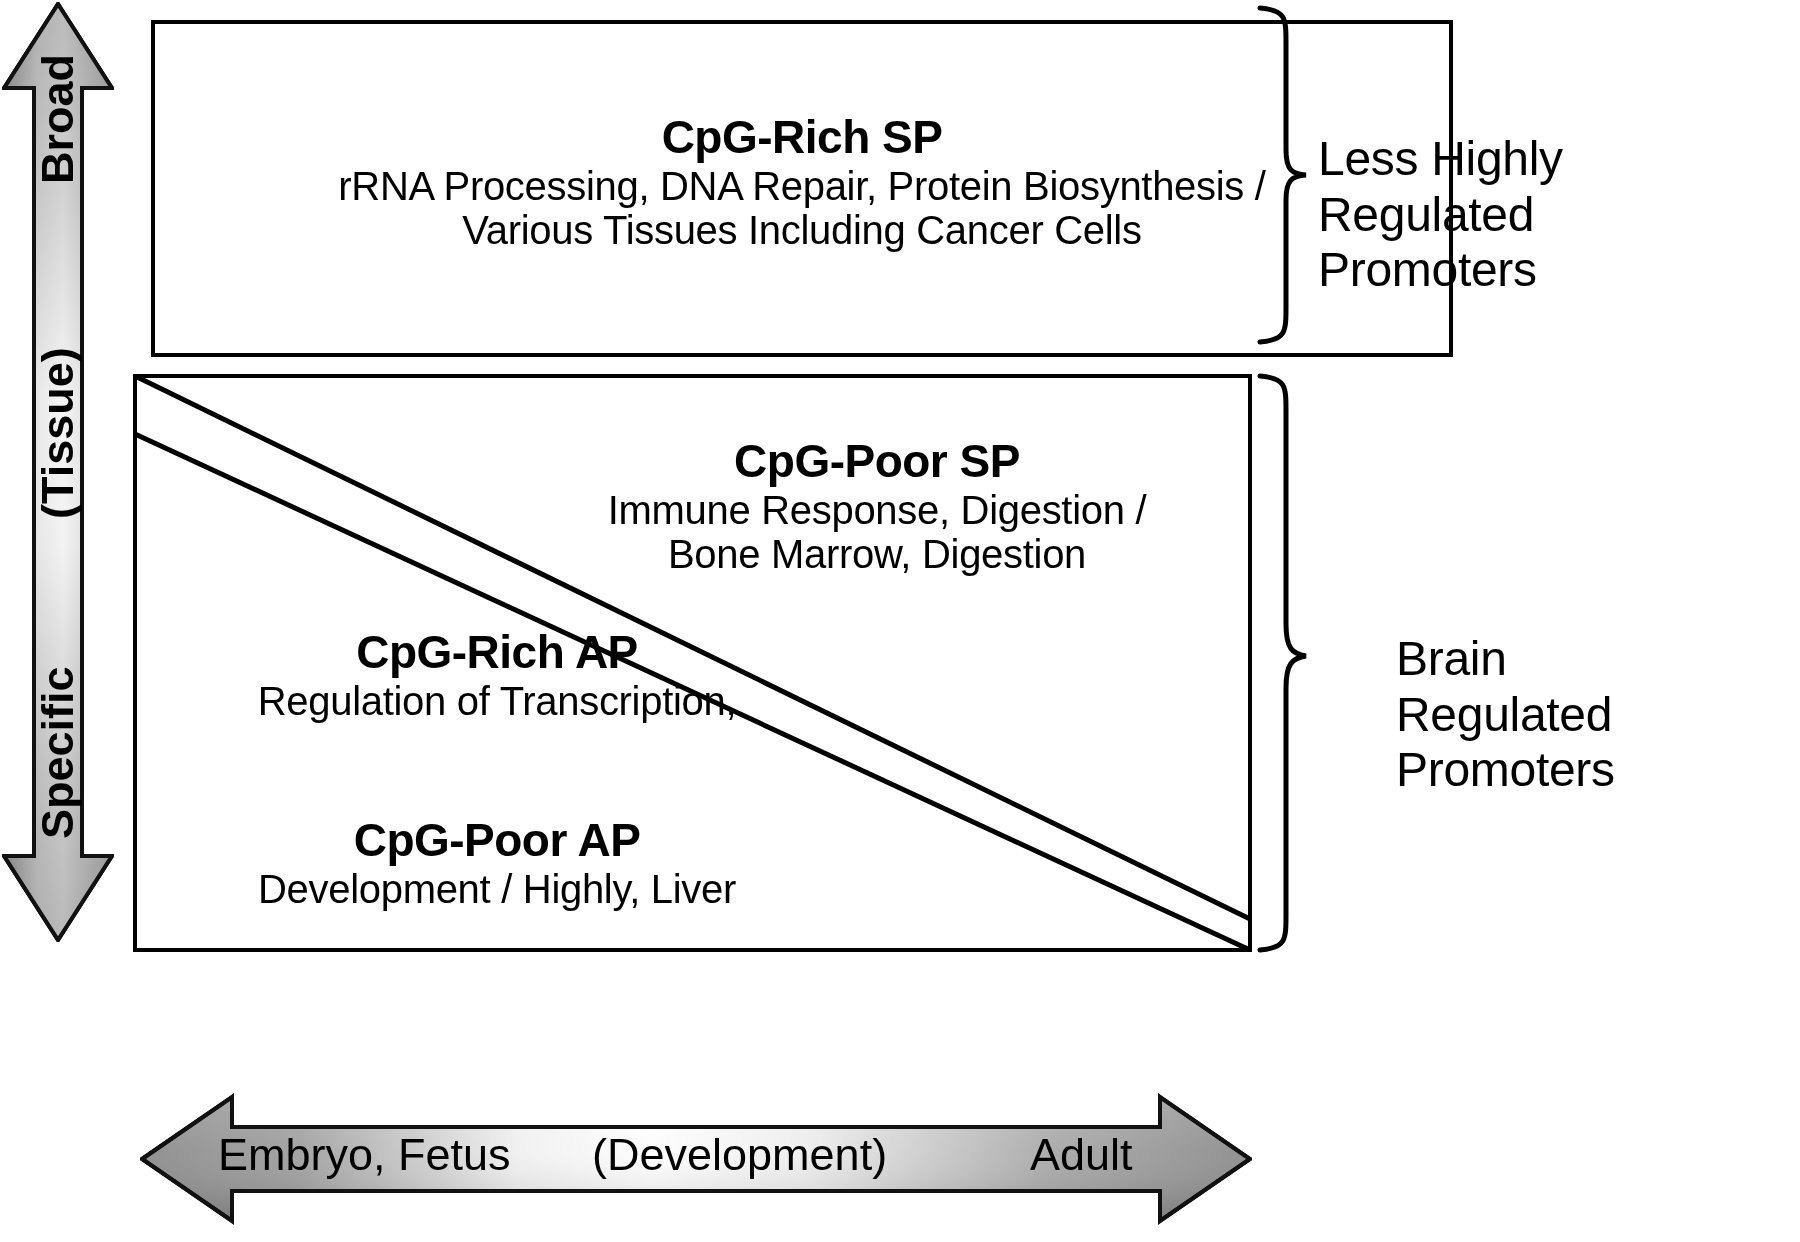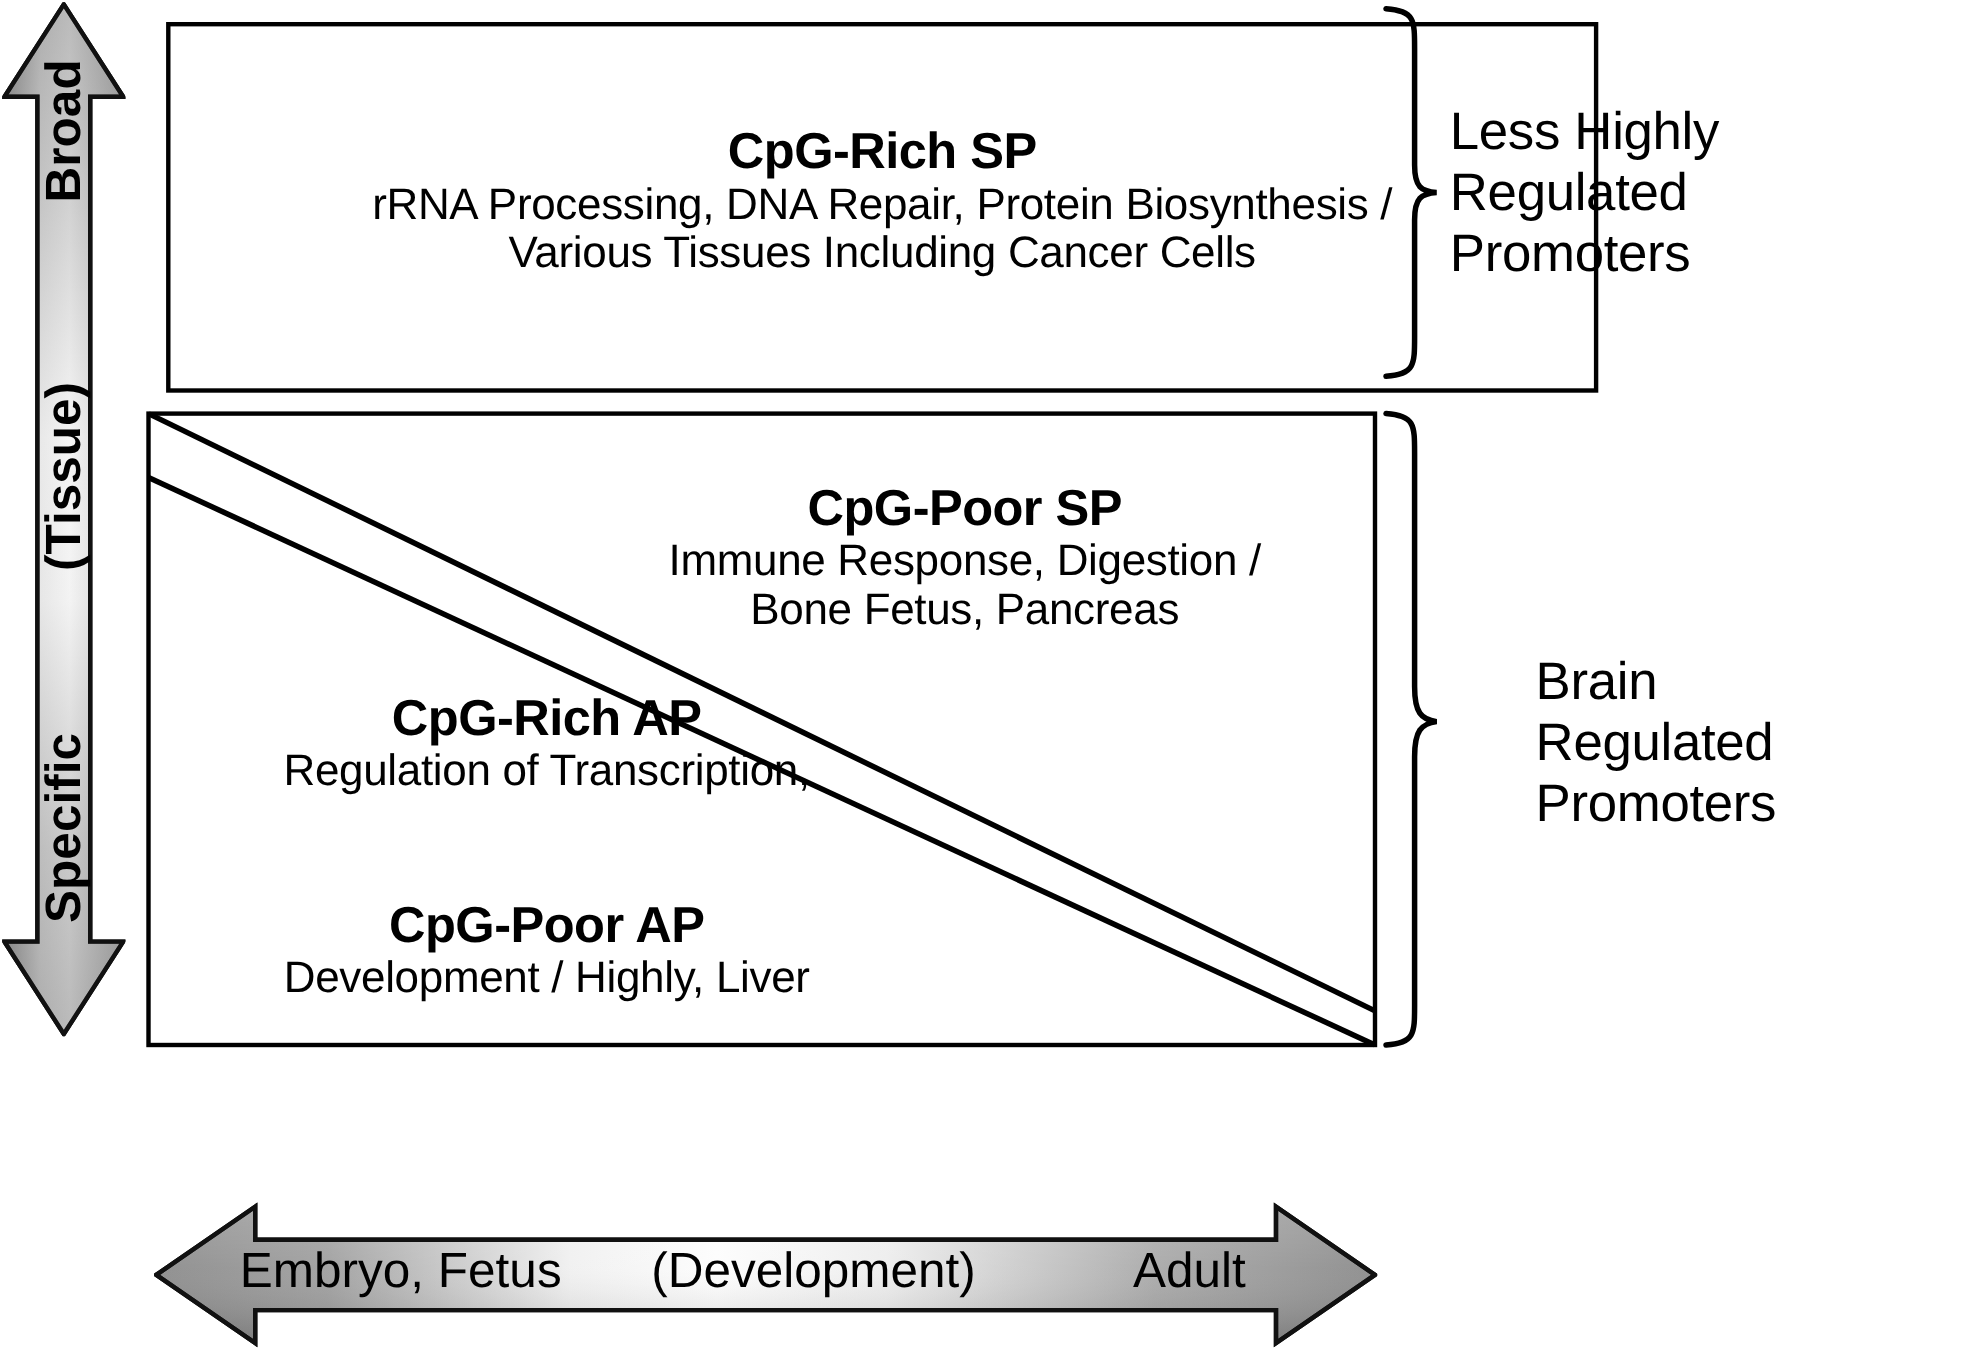--- a/index.html
+++ b/index.html
@@ -146,20 +146,21 @@
   }
   #brace-top    { left: 1256px; top: 4px;   width: 52px;  height: 342px; }
   #brace-bottom { left: 1256px; top: 372px; width: 52px;  height: 582px; }
 
   .brace-caption {
     position: absolute;
     font-size: 48px;
     line-height: 1.16;
     letter-spacing: -0.3px;
     white-space: nowrap;
+    margin-top: 39px;
   }
   #caption-less  { left: 1318px; top: 92px; }
   #caption-high  { left: 1396px; top: 592px; }
 </style>
 </head>
 <body>
 
 <div id="figure">
 
   <div id="v-arrow">
@@ -196,21 +197,21 @@
       <div class="desc">rRNA Processing, DNA Repair, Protein Biosynthesis /</div>
       <div class="desc">Various Tissues Including Cancer Cells</div>
     </div>
   </div>
 
   <div class="panel" id="panel-bottom">
 
     <div class="blk" id="blk-poor-sp">
       <div class="title">CpG-Poor SP</div>
       <div class="desc">Immune Response, Digestion /</div>
-      <div class="desc">Bone Fetus, Pancreas</div>
+      <div class="desc">Bone Marrow, Digestion</div>
     </div>
 
     <div class="blk" id="blk-rich-ap">
       <div class="title">CpG-Rich AP</div>
       <div class="desc">Regulation of Transcription,</div>
     </div>
 
     <div class="blk" id="blk-poor-ap">
       <div class="title">CpG-Poor AP</div>
       <div class="desc">Development / Highly, Liver</div>

